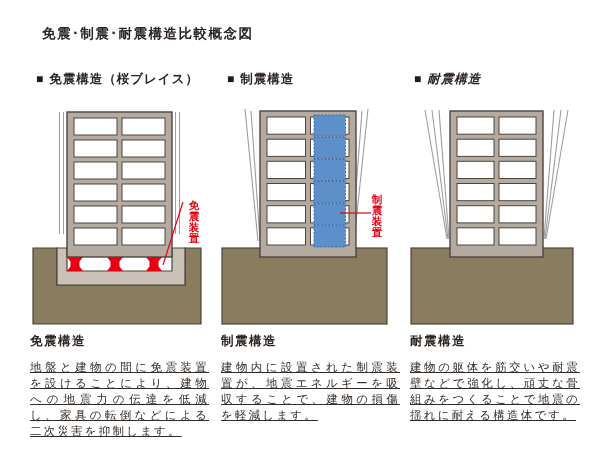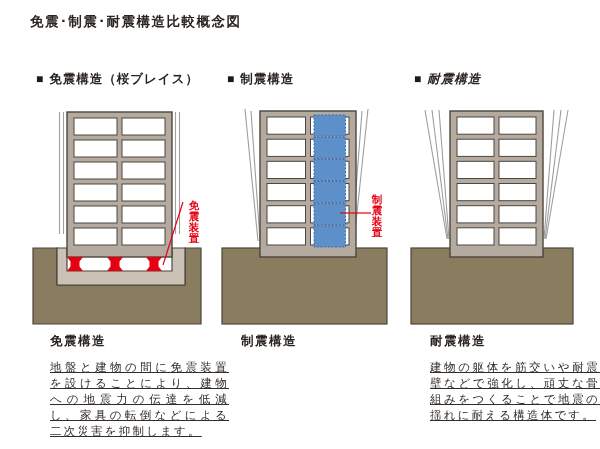--- a/index.html
+++ b/index.html
@@ -2,32 +2,32 @@
 <html><head>
 <meta charset="utf-8">
 <style>
   html,body{margin:0;padding:0;background:#ffffff;}
   .page{
     position:relative; width:600px; height:449px; background:#ffffff;
     font-family:"Liberation Sans","DejaVu Sans",sans-serif;
     color:#332d29; overflow:hidden;
   }
   .title{
-    position:absolute; left:30px; top:13px; margin:0;
+    position:absolute; left:30px; top:13px; margin:12px;
     font-size:13.5px; font-weight:bold; letter-spacing:1.5px; color:#2b2522;
   }
   .hdr{
     position:absolute; top:71px; font-size:12.5px; font-weight:bold;
     letter-spacing:1px; color:#2b2522; white-space:nowrap;
   }
   .hdr .marker{ color:#231815; margin-right:5px; font-size:12px; }
   .hdr-1{ left:36px; } .hdr-2{ left:227px; } .hdr-3{ left:414px;font-style:italic; }
   .diagram{ position:absolute; top:99px; }
   .diagram-1{ left:28px; } .diagram-2{ left:217px; } .diagram-3{ left:406px; }
-  .sec{ position:absolute; top:333px;margin-left:20px; }
+  .sec{ position:absolute; top:333px; }
   .sec-1{ left:30px;  width:179px; }
   .sec-2{ left:221px; width:179px; }
   .sec-3{ left:410px; width:170px; }
   .sec h2{
     margin:0 0 9px 0; font-size:12.5px; font-weight:bold;
     letter-spacing:1.5px; color:#2b2522;
   }
   .sec p{
     margin:0; font-size:11.5px; line-height:16px; letter-spacing:2.2px;
     text-align:justify; color:#332d29;text-decoration:underline;
@@ -155,19 +155,20 @@
         </g>
       </svg>
   </div>
 
   <div class="sec sec-1">
     <h2>免震構造</h2>
     <p>地盤と建物の間に免震装置を設けることにより、建物への地震力の伝達を低減し、家具の転倒などによる二次災害を抑制します。</p>
   </div>
   <div class="sec sec-2">
     <h2>制震構造</h2>
+    <p>建物内に設置された制震装置が、地震エネルギーを吸収することで、建物の損傷を軽減します。</p>
   </div>
   <div class="sec sec-3">
     <h2>耐震構造</h2>
     <p>建物の躯体を筋交いや耐震壁などで強化し、頑丈な骨組みをつくることで地震の揺れに耐える構造体です。</p>
   </div>
 
 </div>
 
 </body></html>

